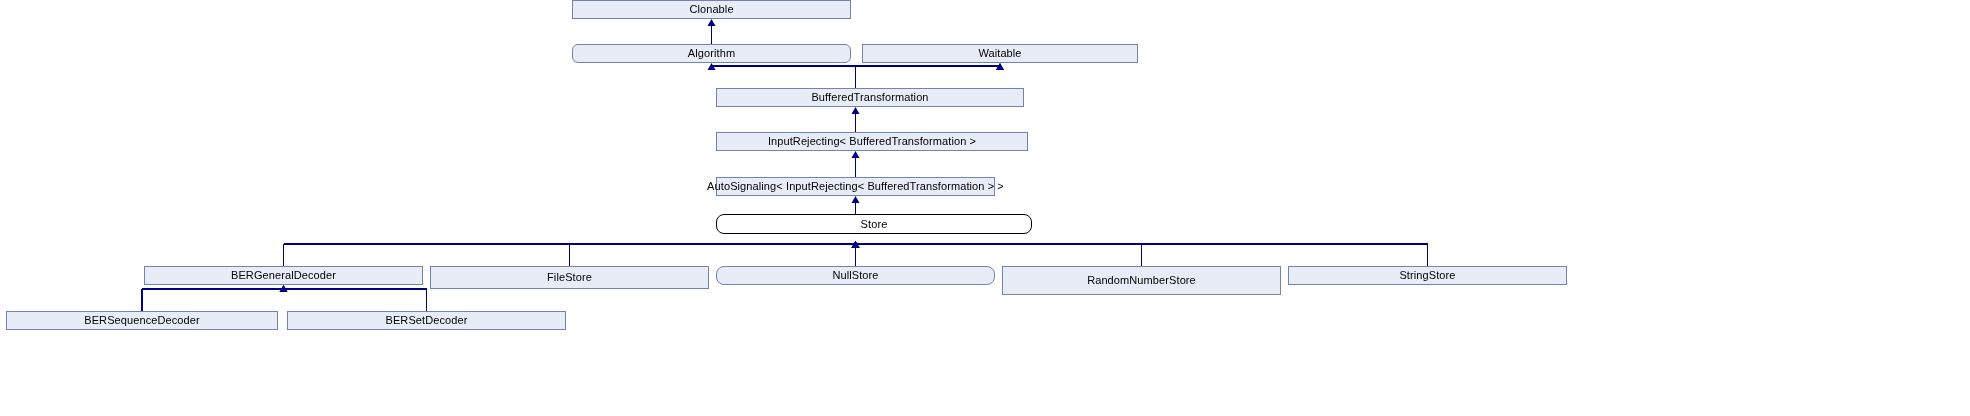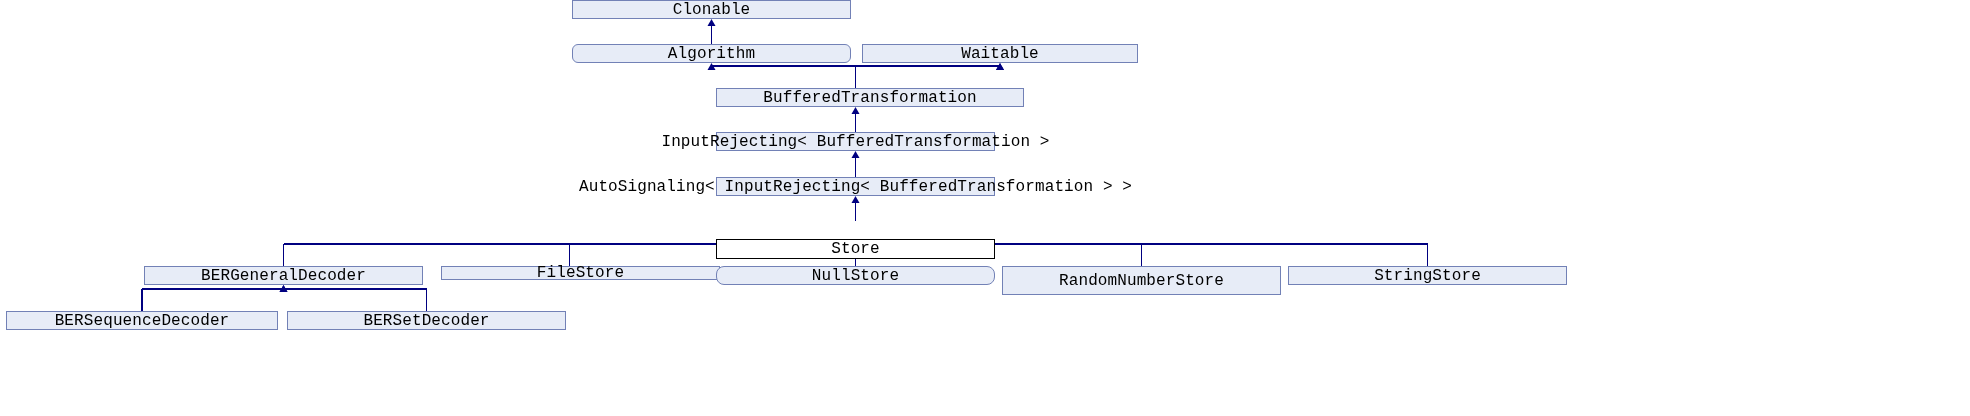--- a/index.html
+++ b/index.html
@@ -25,30 +25,29 @@
     width: 1970px;
     height: 416px;
     pointer-events: none;
   }
   .node {
     position: absolute;
     box-sizing: border-box;
     background: #e7ecf7;
     border: 1px solid #7281b6;
     color: #000000;
-    font-size: 16px;
+    font-size: 11px;
     line-height: 1;
     display: flex;
     align-items: center;
     justify-content: center;
     white-space: nowrap;
     letter-spacing: 0.1px;
     z-index: 2;
     cursor: pointer;
-    font-family: Liberation Mono, monospace;
   }
   .node.focus {
     background: #ffffff;
     border: 1px solid #000000;
   }
   .node-label {
     display: block;
     padding: 0 4px;
     text-align: center;
   }
@@ -109,33 +108,33 @@
       </div>
       <div class="node" style="left: 572px; top: 44px; width: 279px; height: 19px; border-radius: 6px;">
         <span class="node-label">Algorithm</span>
       </div>
       <div class="node" style="left: 862px; top: 44px; width: 276px; height: 19px;">
         <span class="node-label">Waitable</span>
       </div>
       <div class="node" style="left: 716px; top: 88px; width: 308px; height: 19px;">
         <span class="node-label">BufferedTransformation</span>
       </div>
-      <div class="node" style="left: 716px; top: 132px; width: 279px; height: 19px;">
+      <div class="node" style="left: 716px; top: 132px; width: 312px; height: 19px;">
         <span class="node-label">InputRejecting&lt; BufferedTransformation &gt;</span>
       </div>
       <div class="node" style="left: 716px; top: 177px; width: 279px; height: 19px;">
         <span class="node-label">AutoSignaling&lt; InputRejecting&lt; BufferedTransformation &gt; &gt;</span>
       </div>
-      <div class="node focus" style="left: 716px; top: 239px; width: 279px; height: 20px;">
+      <div class="node focus" style="left: 716px; top: 214px; width: 316px; height: 20px; border-radius: 8px;">
         <span class="node-label">Store</span>
       </div>
       <div class="node" style="left: 144px; top: 266px; width: 279px; height: 19px;">
         <span class="node-label">BERGeneralDecoder</span>
       </div>
-      <div class="node" style="left: 430px; top: 266px; width: 279px; height: 14px; margin-left: 11px;">
+      <div class="node" style="left: 430px; top: 266px; width: 279px; height: 23px;">
         <span class="node-label">FileStore</span>
       </div>
       <div class="node" style="left: 716px; top: 266px; width: 279px; height: 19px; border-radius: 8px;">
         <span class="node-label">NullStore</span>
       </div>
       <div class="node" style="left: 1002px; top: 266px; width: 279px; height: 29px;">
         <span class="node-label">RandomNumberStore</span>
       </div>
       <div class="node" style="left: 1288px; top: 266px; width: 279px; height: 19px;">
         <span class="node-label">StringStore</span>

